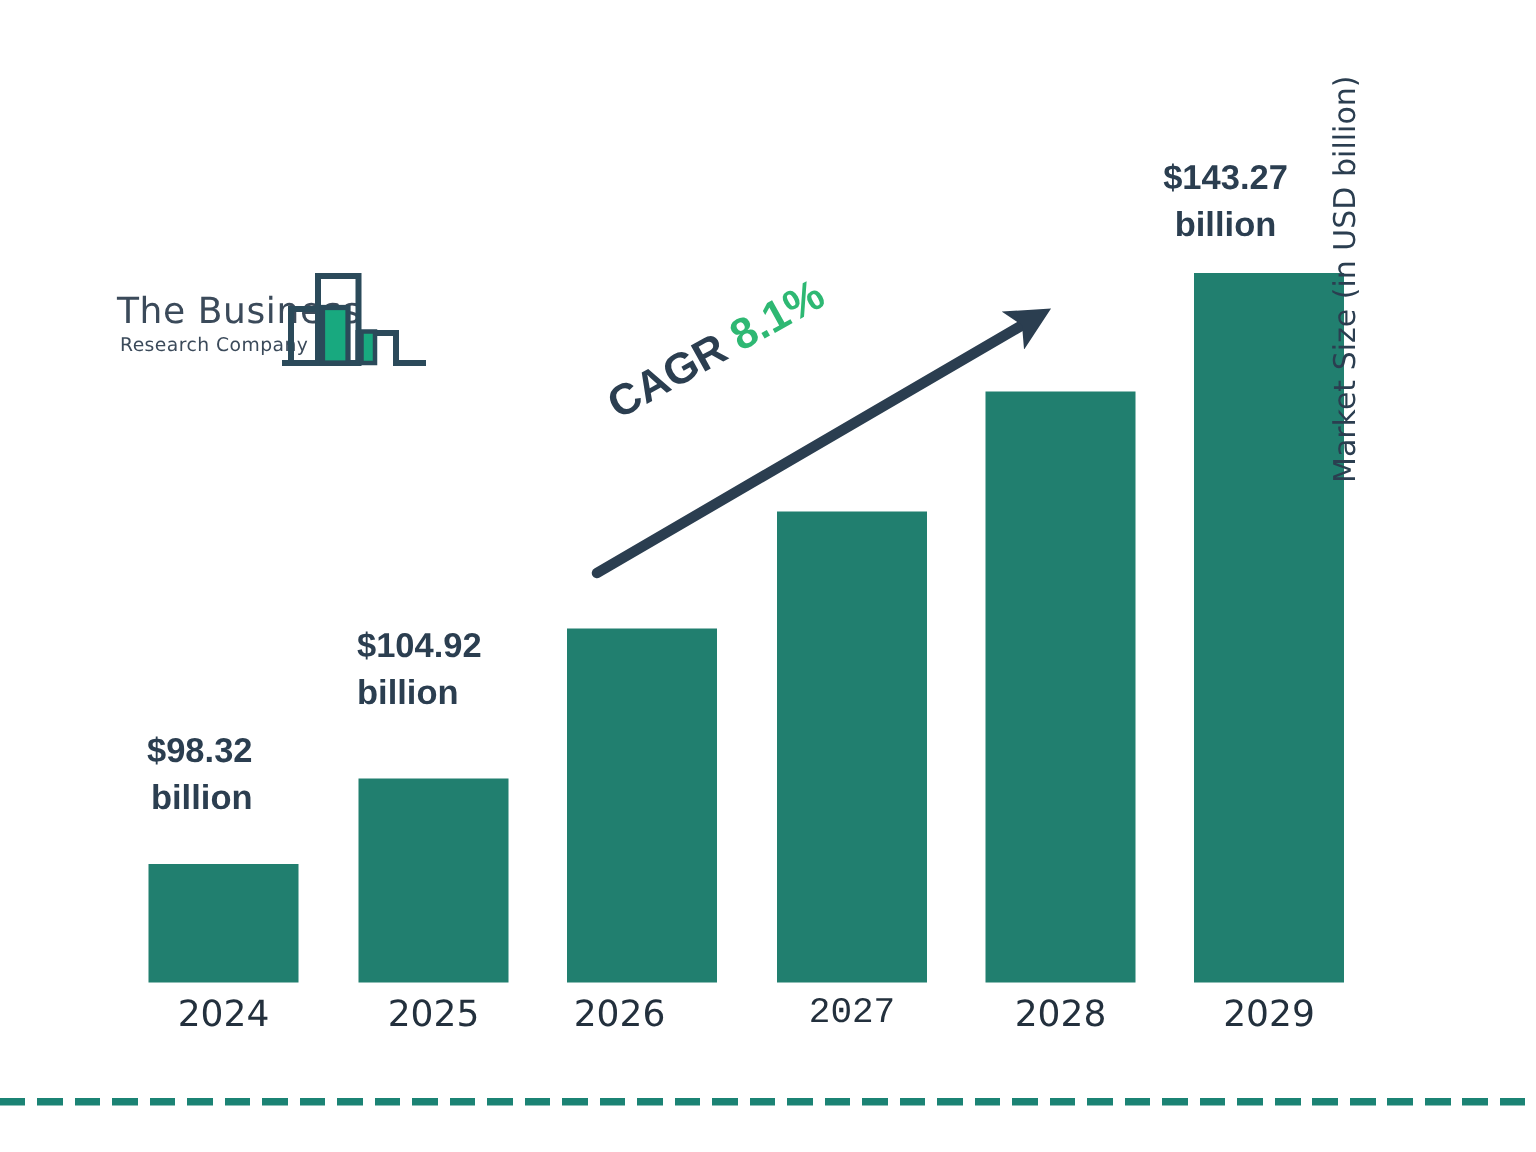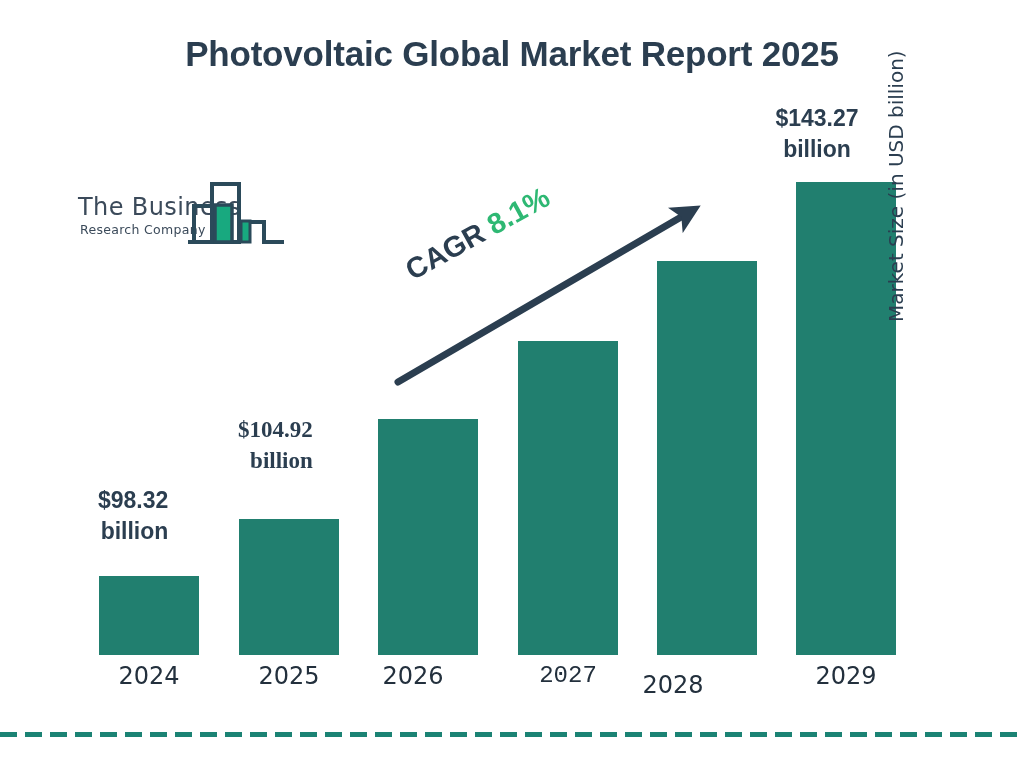--- a/index.html
+++ b/index.html
@@ -94,21 +94,21 @@
   
   .value-label {
     position: absolute;
     font-size: 23px;
     font-weight: bold;
     color: #2b3e50;
     line-height: 1.33;
     white-space: pre-line;
   }
   #value-2024 { left: 98px;  top: 485px; text-align: right; }
-  #value-2025 { left: 238px; top: 415px; text-align: right; font-family: Liberation Serif, serif; }
+  #value-2025 { left: 238px; top: 415px; text-align: left; }
   #value-2029 { left: 756px; top: 103px; width: 122px; text-align: center; }
 
   
   #cagr-arrow {
     position: absolute;
     left: 380px;
     top: 190px;
     width: 330px;
     height: 200px;
   }
@@ -154,21 +154,20 @@
       #ffffff 17px,
       #ffffff 25px
     );
   }
 </style>
 </head>
 <body>
 
 <div id="canvas">
 
-  <div id="report-title">Photovoltaic Global Market Report 2025</div>
 
   <div id="logo">
     <div id="logo-text-primary">The Business</div>
     <div id="logo-text-secondary">Research Company</div>
     <svg id="logo-mark" width="98" height="68" viewBox="0 0 98 68">
 
       <path d="M0 62 L8 62" stroke="#2b4a5a" stroke-width="4" fill="none"></path>
 
       <rect x="24" y="4" width="27" height="58" fill="none" stroke="#2b4a5a" stroke-width="4"></rect>
 
@@ -188,21 +187,21 @@
     <div class="bar" style="left:239px; top:519px; width:100px; height:136px;"></div>
     <div class="bar" style="left:378px; top:419px; width:100px; height:236px;"></div>
     <div class="bar" style="left:518px; top:341px; width:100px; height:314px;"></div>
     <div class="bar" style="left:657px; top:261px; width:100px; height:394px;"></div>
     <div class="bar" style="left:796px; top:182px; width:100px; height:473px;"></div>
 
     <div class="xtick" style="left:99px;">2024</div>
     <div class="xtick" style="left:239px;">2025</div>
     <div class="xtick" style="left:363px;">2026</div>
     <div class="xtick" style="left:518px;font-family:Liberation Mono, monospace;">2027</div>
-    <div class="xtick" style="left:623px;margin-top:9px;">2028</div>
+    <div class="xtick" style="left:657px;">2028</div>
     <div class="xtick" style="left:796px;">2029</div>
   </div>
 
   <div class="value-label" id="value-2024">$98.32
 billion</div>
   <div class="value-label" id="value-2025">$104.92
 billion</div>
   <div class="value-label" id="value-2029">$143.27
 billion</div>
 

